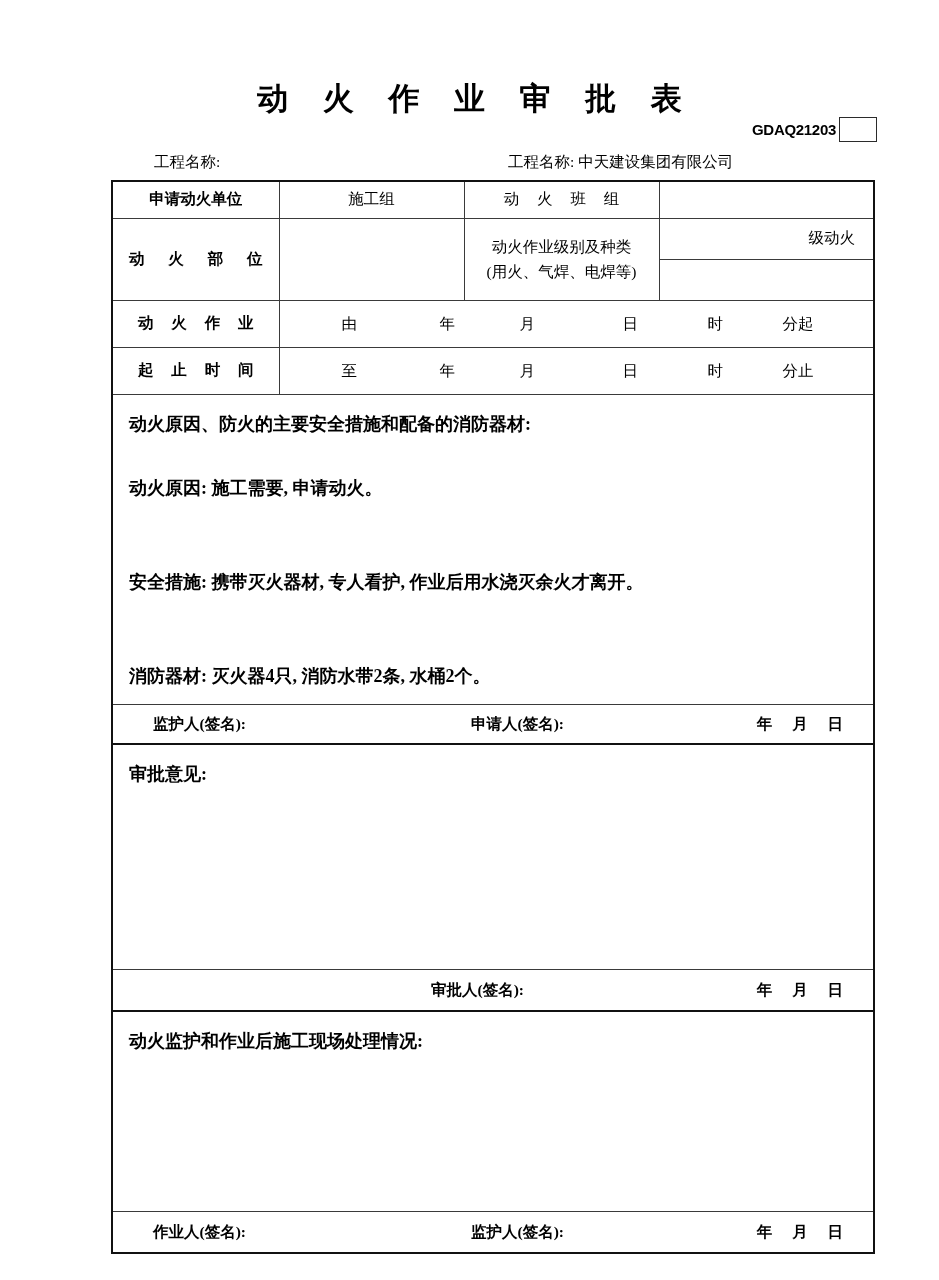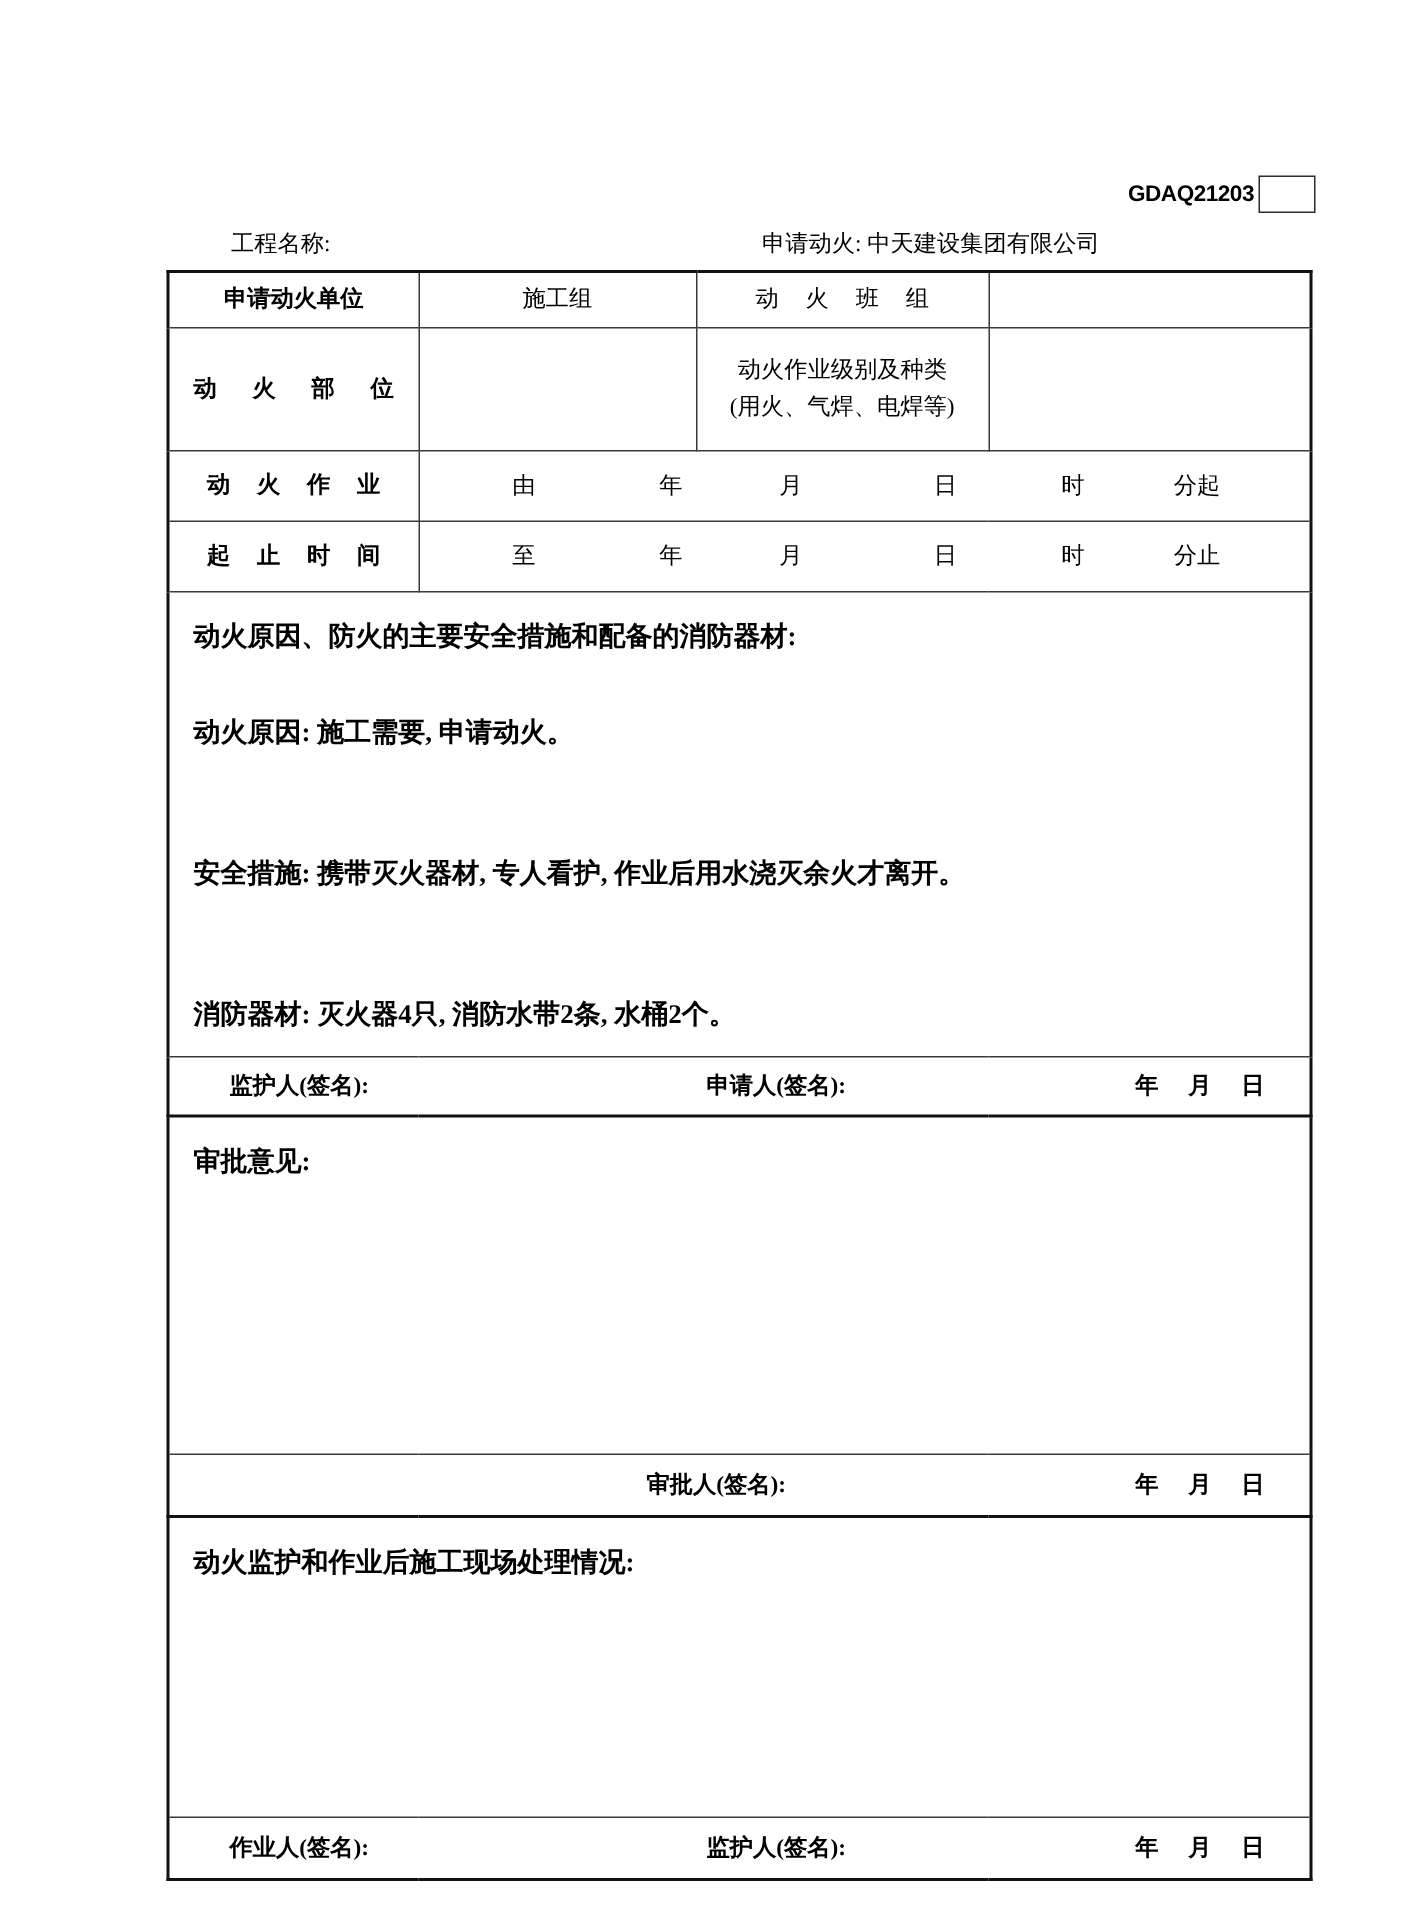--- a/index.html
+++ b/index.html
@@ -171,29 +171,32 @@
     transform: translateY(-50%);
     white-space: nowrap;
   }
   .ymd { letter-spacing: 8px; }
 </style>
 </head>
 <body>
 
 <div class="page">
 
+  <div class="title-row">
+    <div class="doc-title">动 火 作 业 审 批 表</div>
+  </div>
 
   <div class="code-wrap">
     <div class="code-text">GDAQ21203</div>
     <div class="code-box"></div>
   </div>
 
   <div class="subheader">
     <span class="proj">工程名称:</span>
-    <span class="unit">申请动火: 中天建设集团有限公司</span>
+    <span class="unit">工程名称: 中天建设集团有限公司</span>
   </div>
 
   <table class="tbl">
     <colgroup>
       <col style="width:167px">
       <col style="width:185px">
       <col style="width:195px">
       <col style="width:215px">
     </colgroup>
 
@@ -208,20 +211,23 @@
     <tr>
       <td class="c outer-left sp3" style="height:82px">动 火 部 位</td>
       <td class="c"></td>
       <td class="c">
         <span class="kind-line1">动火作业级别及种类</span>
         <span class="kind-line2">(用火、气焊、电焊等)</span>
       </td>
       <td class="outer-right" style="padding:0">
         <table class="substack">
           <tbody>
+                <tr>
+            <td class="r pad-r" style="height:41px">级动火</td>
+          </tr>
           <tr>
             <td class="r pad-r" style="height:40px"></td>
           </tr>
         </tbody>
             </table>
       </td>
     </tr>
 
     <tr>
       <td class="c outer-left sp2" style="height:47px">动 火 作 业</td>

